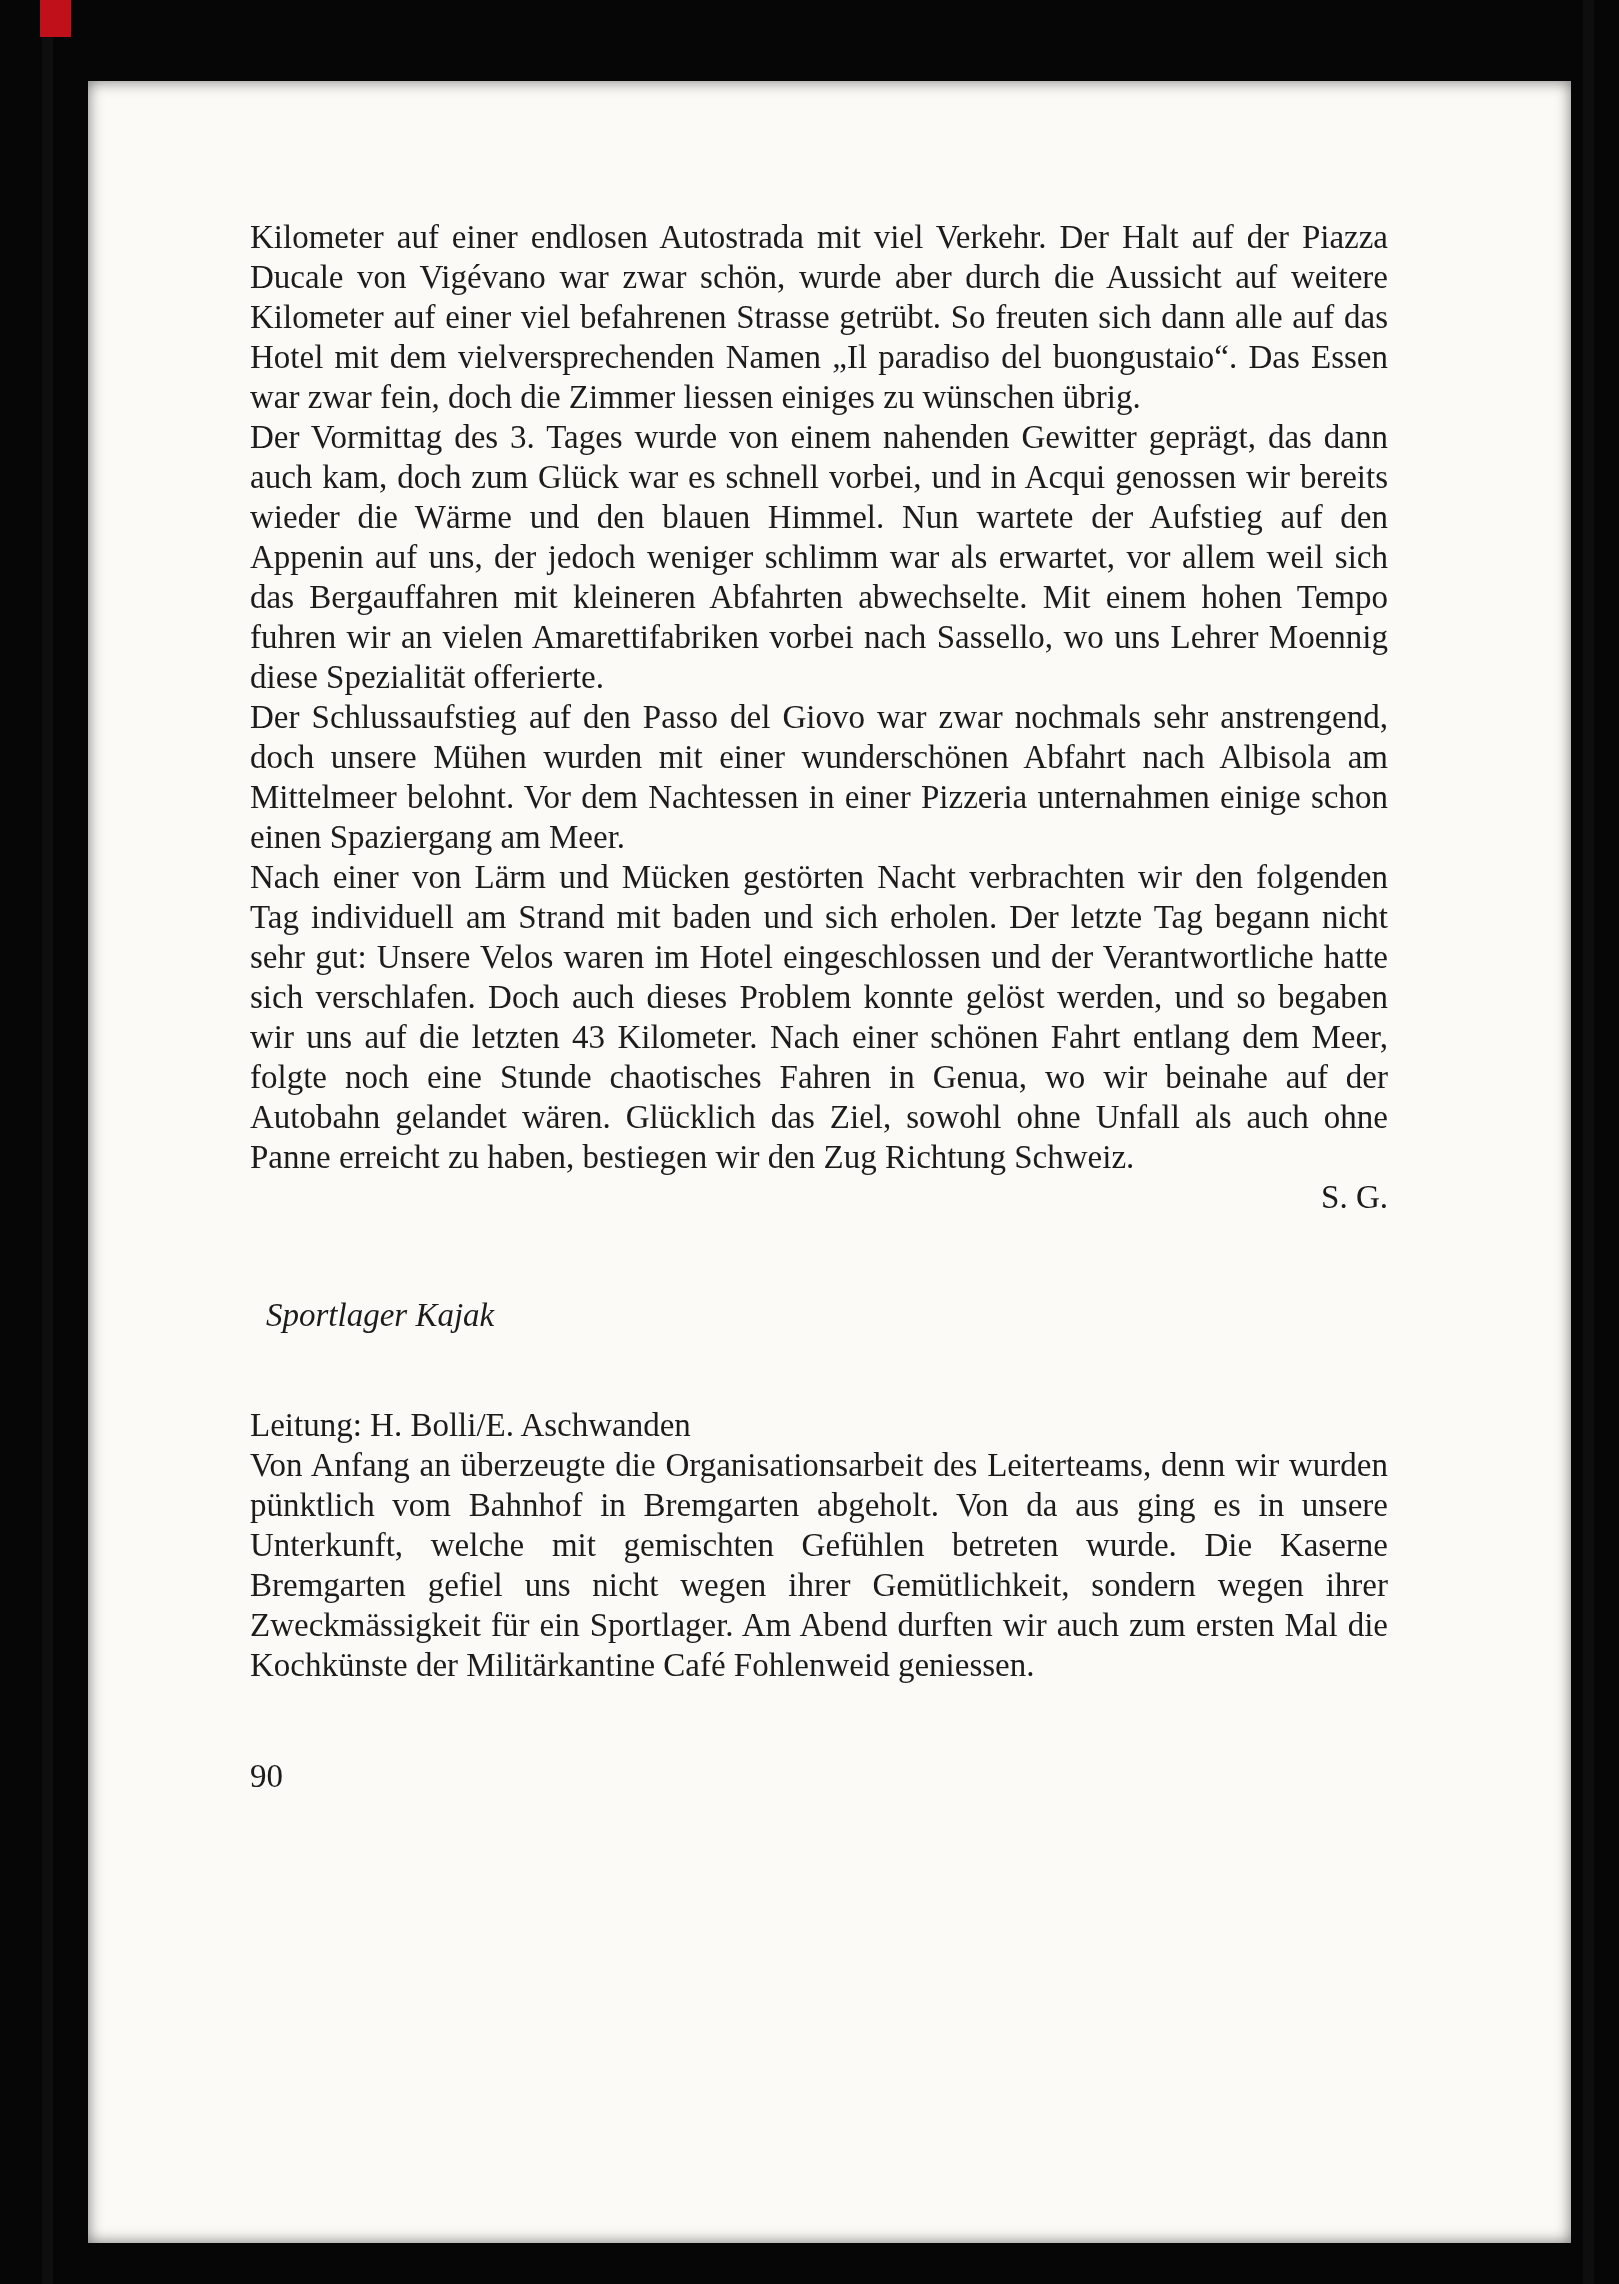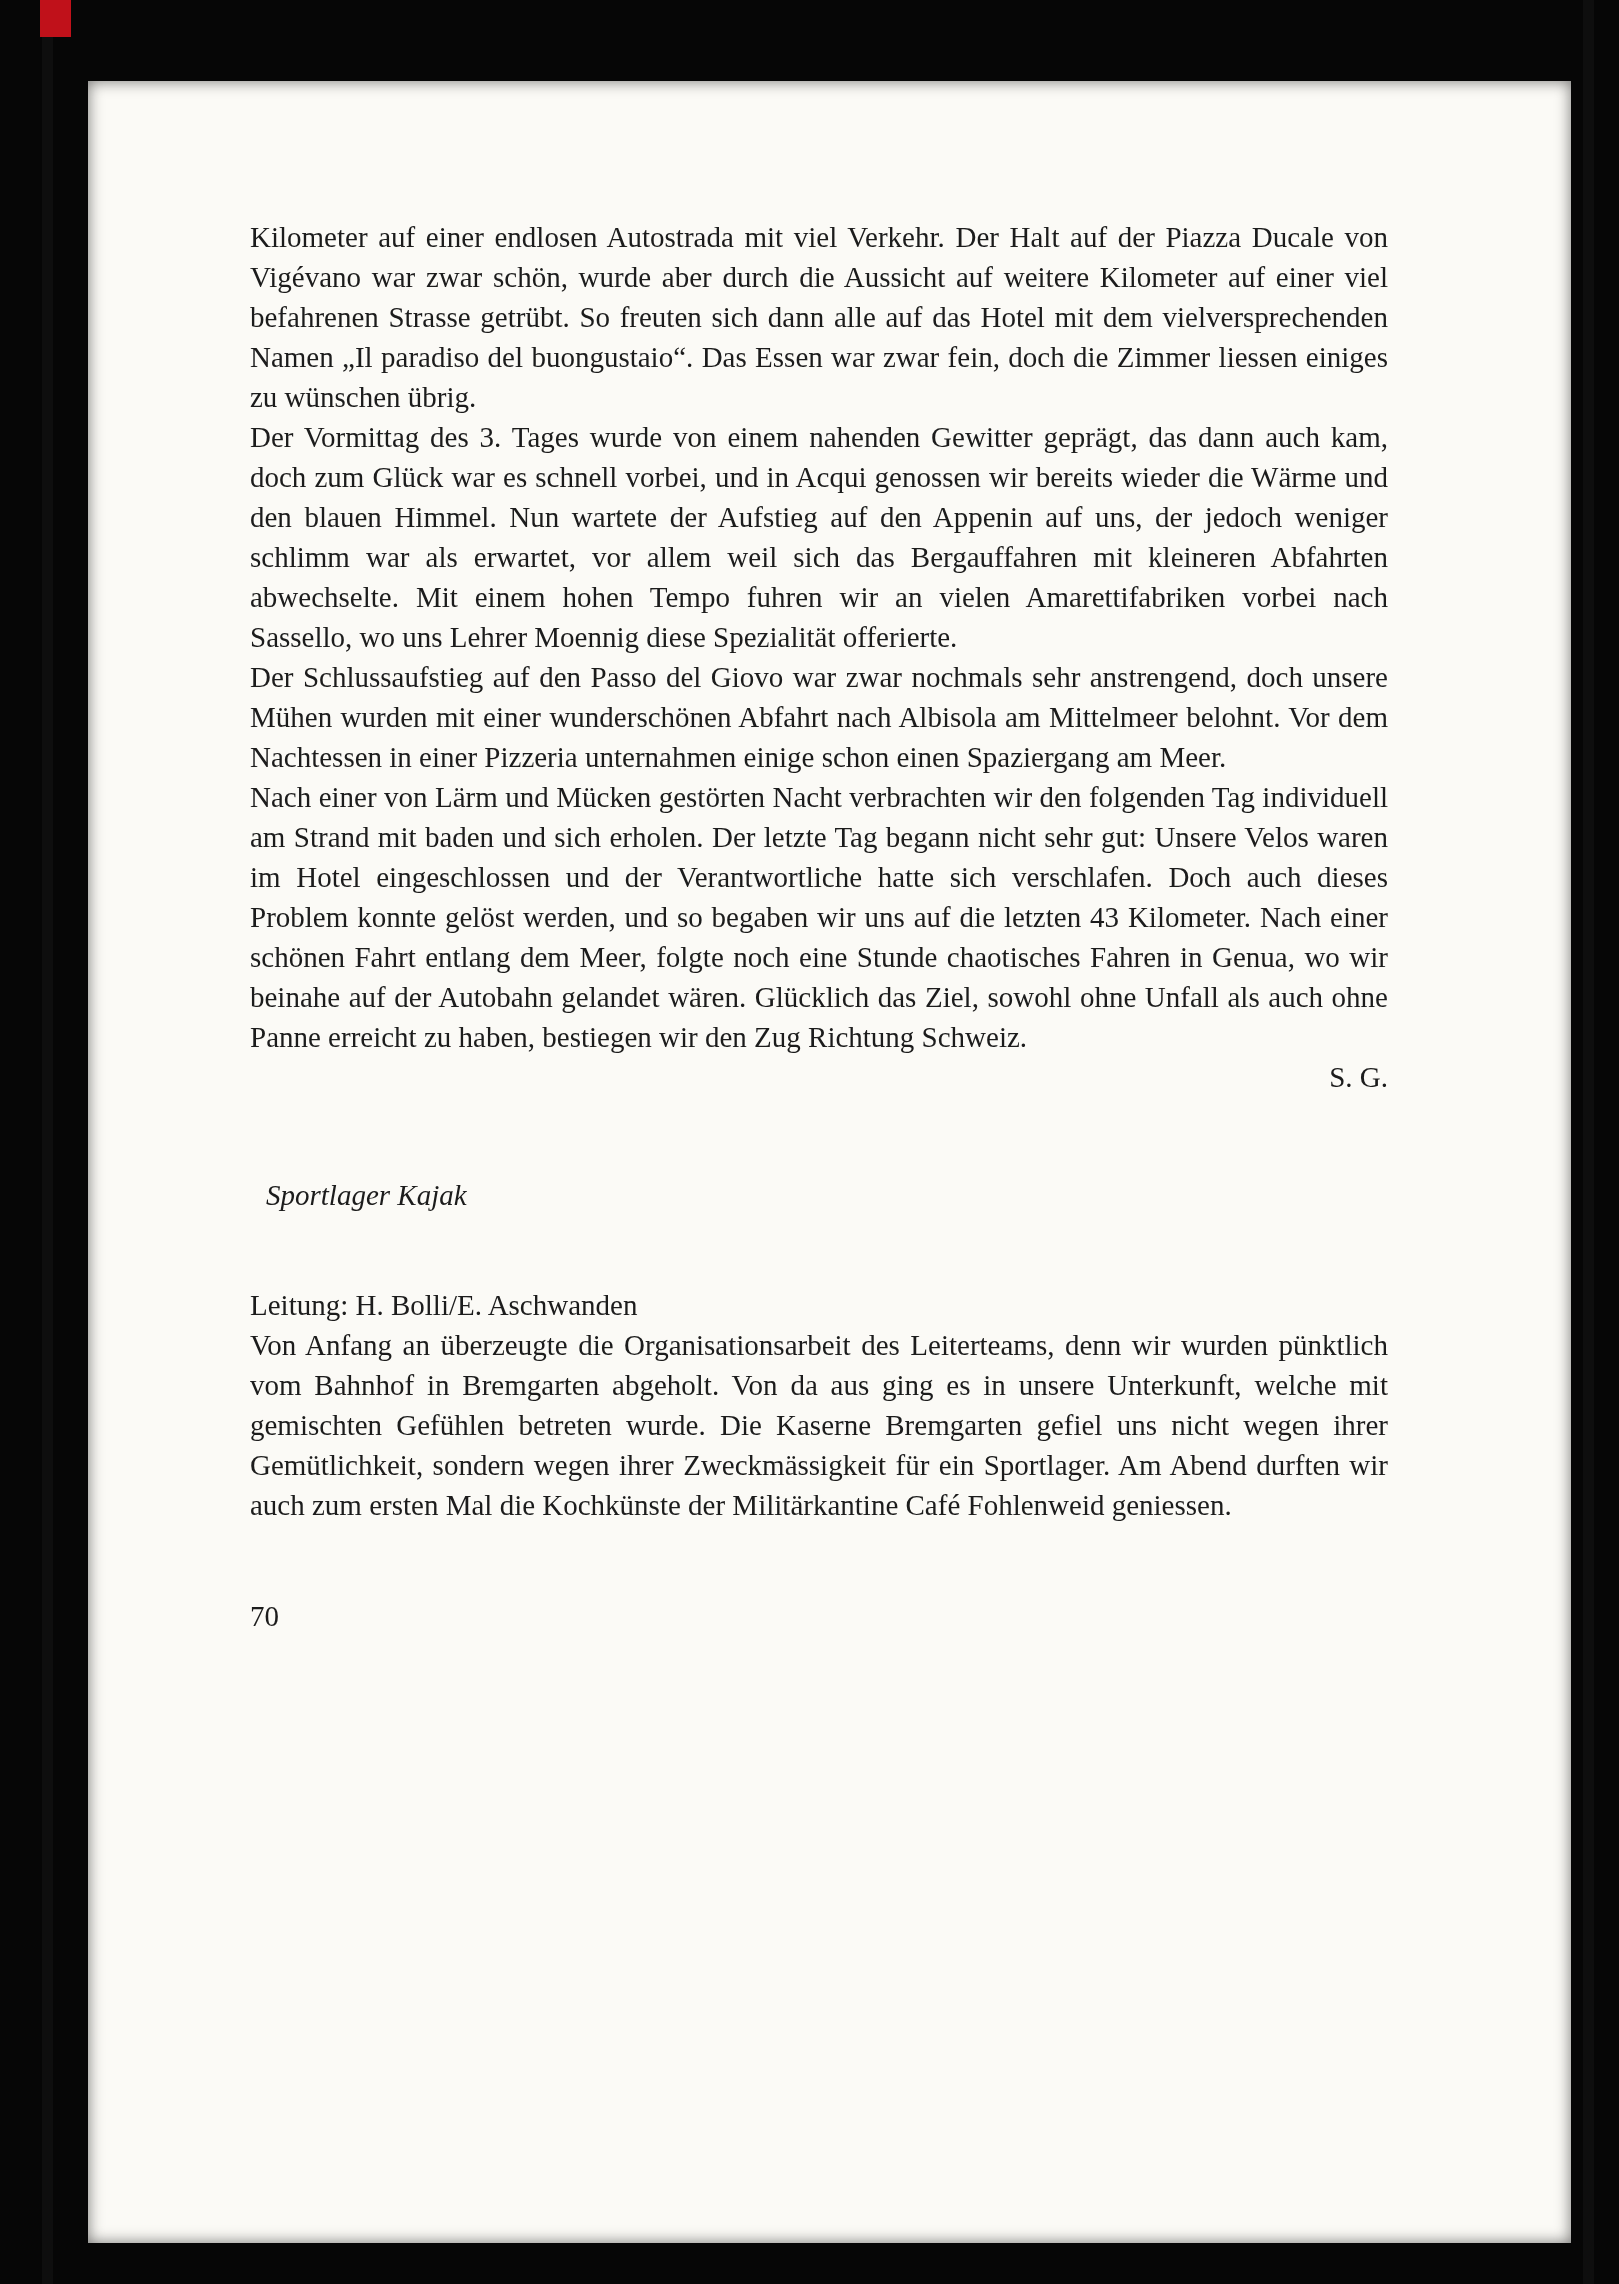--- a/index.html
+++ b/index.html
@@ -44,21 +44,21 @@
     height: 2162px;
     background: #fbfaf6;
     box-shadow: 0 0 14.6px rgba(0,0,0,0.55) inset;
   }
   .page-inner {
     position: absolute;
     left: 162px;
     top: 136px;
     width: 1138px;
     color: #1c1c1c;
-    font-size: 29px;
+    font-size: 33px;
     line-height: 40px;
   }
   .body-text p {
     margin: 0;
     text-align: justify;
     text-justify: inter-word;
   }
   .signature {
     margin: 0;
     text-align: right;
@@ -96,18 +96,18 @@
 
       <p class="signature">S. G.</p>
 
       <p class="section-heading">Sportlager Kajak</p>
 
       <div class="body-text">
         <p class="section-gap">Leitung: H. Bolli/E. Aschwanden</p>
         <p>Von Anfang an überzeugte die Organisationsarbeit des Leiterteams, denn wir wurden pünktlich vom Bahnhof in Bremgarten abgeholt. Von da aus ging es in unsere Unterkunft, welche mit gemischten Gefühlen betreten wurde. Die Kaserne Bremgarten gefiel uns nicht wegen ihrer Gemütlichkeit, sondern wegen ihrer Zweckmässigkeit für ein Sportlager. Am Abend durften wir auch zum ersten Mal die Kochkünste der Militärkantine Café Fohlenweid geniessen.</p>
       </div>
 
-      <p class="page-number">70</p>
+      <p class="page-number">90</p>
 
     </div>
   </div>
 </div>
 
 
 </body></html>

